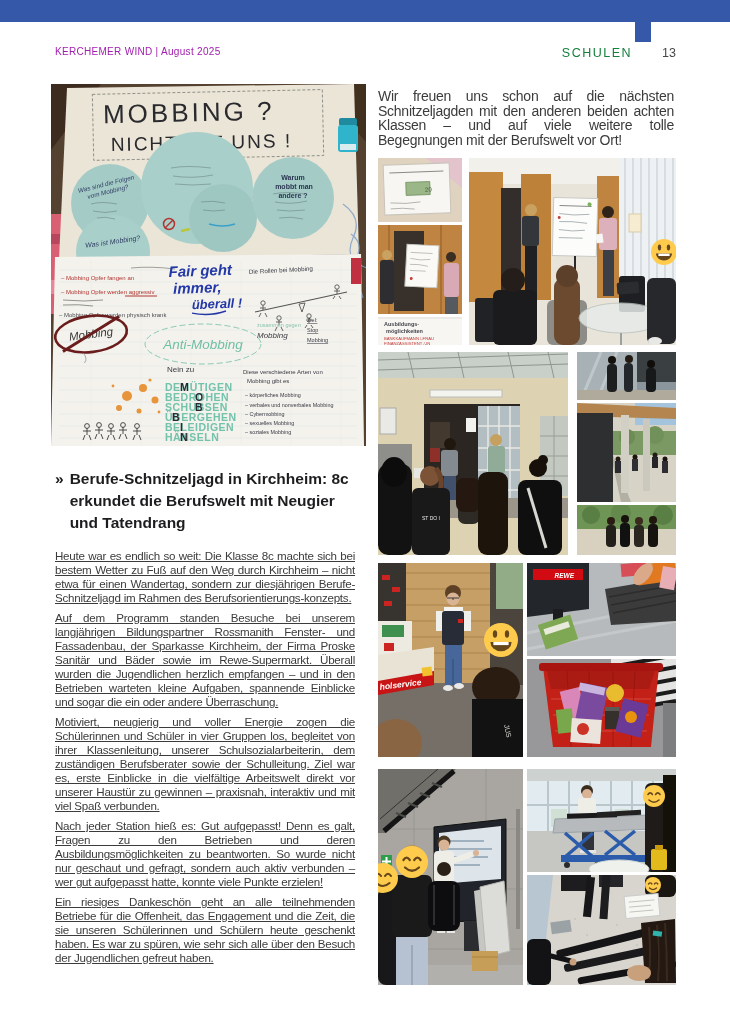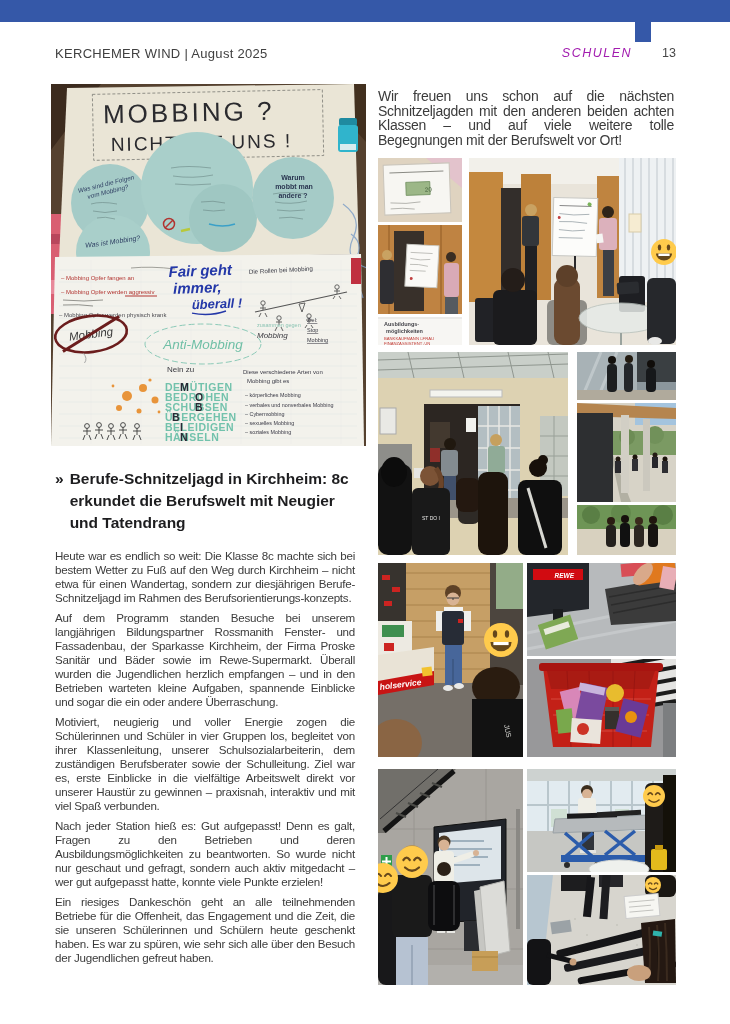--- a/index.html
+++ b/index.html
@@ -1,31 +1,31 @@
 <!DOCTYPE html>
 <html><head>
 <meta charset="utf-8">
 <style>
   html,body{margin:0;padding:0;background:#ffffff;}
   .page{position:relative;width:730px;height:1024px;background:#fff;overflow:hidden;
         font-family:"Liberation Sans",sans-serif;}
   .abs{position:absolute;}
   .topbar{left:0;top:0;width:730px;height:22px;}
   .toptab{left:635px;top:22px;width:16px;height:20px;}
-  .hdr-left{left:55px;top:46px;font-size:13px;color:#404040;letter-spacing:.3px;}
+  .hdr-left{left:55px;top:46px;font-size:10px;color:#a21caf;letter-spacing:.3px;}
   .hdr-right{left:376px;top:46px;width:300px;text-align:right;font-size:12.5px;}
-  .hdr-section{color:#a21caf;letter-spacing:1.5px;font-style:italic;}
+  .hdr-section{color:#15803d;letter-spacing:1.5px;}
   .hdr-page{color:#474747;margin-left:30px;}
   .photo{overflow:hidden;background:#eee;}
   .photo svg{display:block;}
   .heading{left:55px;top:468px;width:306px;display:flex;gap:6px;
            font-weight:bold;font-size:15.5px;line-height:22px;color:#1d1d1f;}
   .bodytext{left:55px;top:549px;width:300px;font-size:11.6px;line-height:14px;
             letter-spacing:-.25px;color:#3b3b3b;text-align:justify;}
-  .bodytext p{margin:0 0 6px 0;}
+  .bodytext p{margin:0 0 6px 0;text-decoration:underline;}
   .intro{left:378px;top:89px;width:296px;font-size:14px;line-height:14.6px;
          letter-spacing:-.25px;color:#3b3b3b;text-align:justify;}
   svg text{font-family:"Liberation Sans",sans-serif;}
 </style>
 </head>
 <body>
 
 <div class="page">
 
   <div class="abs topbar" style="background:#3558a8;"></div>
@@ -225,21 +225,21 @@
   </div>
 
   <div class="abs heading">
     <span>»</span>
     <span>Berufe-Schnitzeljagd in Kirchheim: 8c erkundet die Berufswelt mit Neugier und Tatendrang</span>
   </div>
   <div class="abs bodytext">
     <p>Heute war es endlich so weit: Die Klasse 8c machte sich bei bestem Wetter zu Fuß auf den Weg durch Kirchheim – nicht etwa für einen Wandertag, sondern zur diesjährigen Berufe-Schnitzeljagd im Rahmen des Berufsorientierungs-konzepts.</p>
     <p>Auf dem Programm standen Besuche bei unserem langjährigen Bildungspartner Rossmanith Fenster- und Fassadenbau, der Sparkasse Kirchheim, der Firma Proske Sanitär und Bäder sowie im Rewe-Supermarkt. Überall wurden die Jugendlichen herzlich empfangen – und in den Betrieben warteten kleine Aufgaben, spannende Einblicke und sogar die ein oder andere Überraschung.</p>
     <p>Motiviert, neugierig und voller Energie zogen die Schülerinnen und Schüler in vier Gruppen los, begleitet von ihrer Klassenleitung, unserer Schulsozialarbeiterin, dem zuständigen Berufsberater sowie der Schulleitung. Ziel war es, erste Einblicke in die vielfältige Arbeitswelt direkt vor unserer Haustür zu gewinnen – praxisnah, interaktiv und mit viel Spaß verbunden.</p>
-    <p>Nach jeder Station hieß es: Gut aufgepasst! Denn es galt, Fragen zu den Betrieben und deren Ausbildungsmöglichkeiten zu beantworten. So wurde nicht nur geschaut und gefragt, sondern auch aktiv mitgedacht –wer gut aufgepasst hatte, konnte viele Punkte erzielen!</p>
+    <p>Nach jeder Station hieß es: Gut aufgepasst! Denn es galt, Fragen zu den Betrieben und deren Ausbildungsmöglichkeiten zu beantworten. So wurde nicht nur geschaut und gefragt, sondern auch aktiv verbunden –wer gut aufgepasst hatte, konnte viele Punkte erzielen!</p>
     <p>Ein riesiges Dankeschön geht an alle teilnehmenden Betriebe für die Offenheit, das Engagement und die Zeit, die sie unseren Schülerinnen und Schülern heute geschenkt haben. Es war zu spüren, wie sehr sich alle über den Besuch der Jugendlichen gefreut haben.</p>
   </div>
 
   <div class="abs intro">Wir freuen uns schon auf die nächsten Schnitzeljagden mit den anderen beiden achten Klassen – und auf viele weitere tolle Begegnungen mit der Berufswelt vor Ort!</div>
 
   <div class="abs photo" style="left:378px;top:158px;width:84px;height:64px;">
     <svg width="84" height="64" viewBox="0 0 84 64">
       <rect width="84" height="64" fill="#dfd3c0"></rect>
       <polygon points="48,0 84,0 84,30" fill="#e3c3cc"></polygon>
       <g transform="rotate(-2 39 31)">

